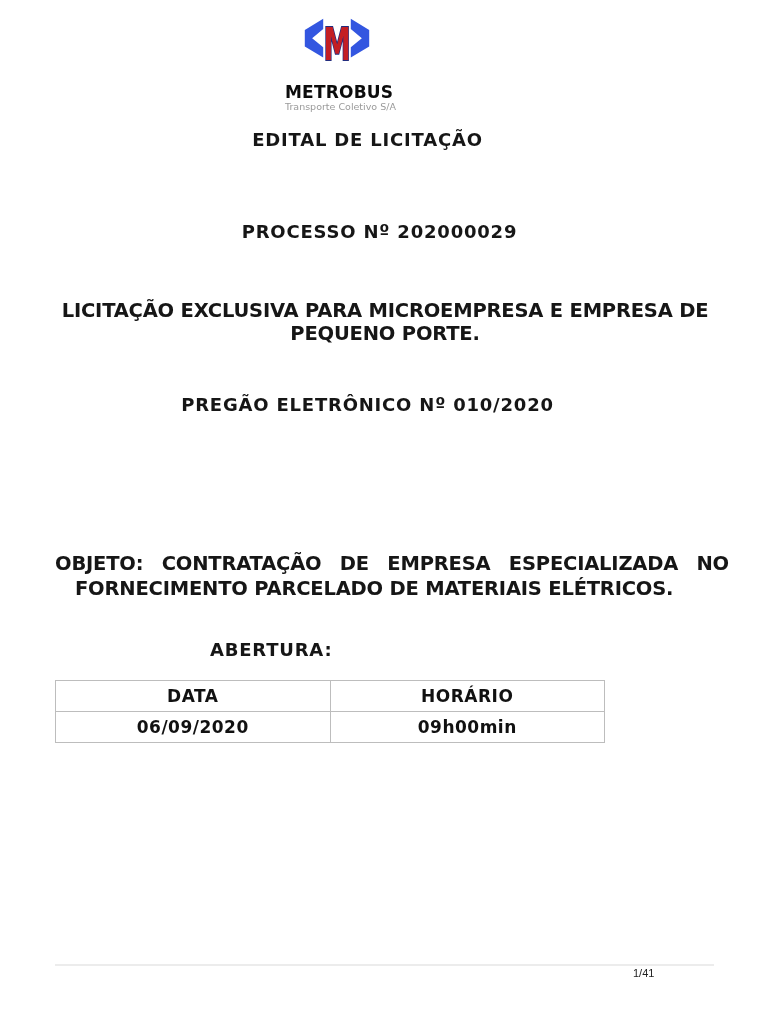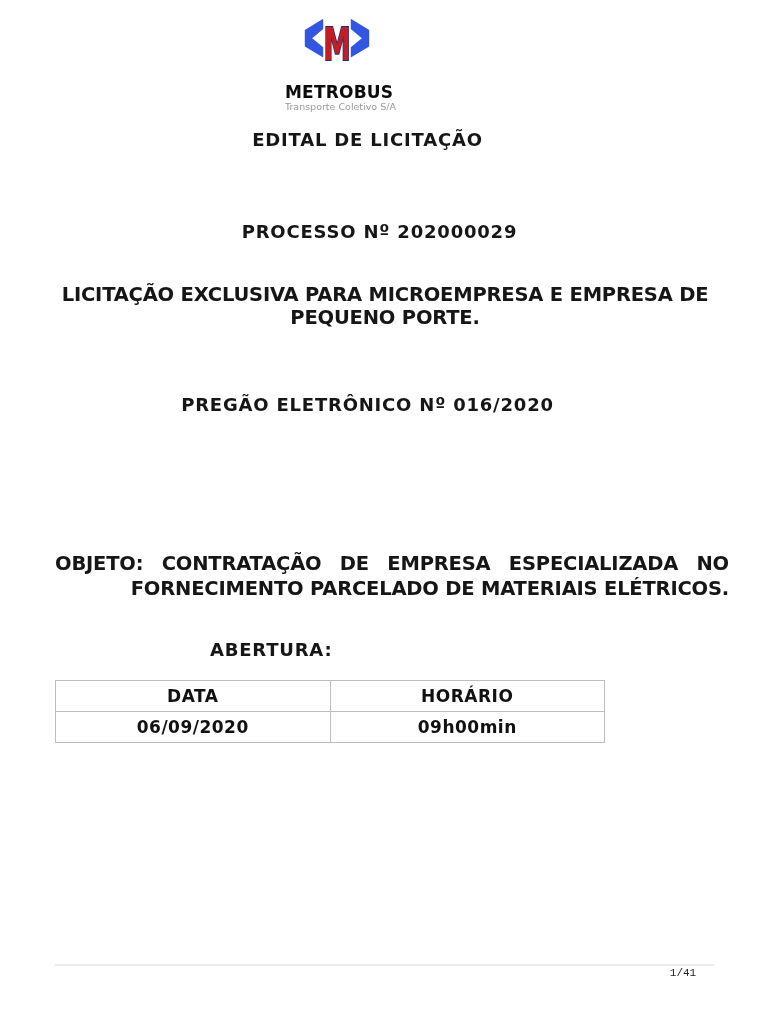--- a/index.html
+++ b/index.html
@@ -51,21 +51,21 @@
     font-weight: bold;
     white-space: nowrap;
   }
   .h-title    { top: 129px; font-size: 18px; letter-spacing: 0.8px; }
   .h-process  { top: 221px; font-size: 18px; letter-spacing: 0.8px; margin-left: 12px; }
   .h-auction  { top: 394px; font-size: 18px; letter-spacing: 0.8px; }
   .h-tipo     { top: 484px; font-size: 18px; letter-spacing: 1px; }
 
   .h-exclusivity {
     position: absolute;
-    top: 284px;
+    top: 300px;
     left: 40px;
     width: 690px;
     text-align: center;
     font-weight: bold;
     font-size: 19.5px;
     line-height: 22.5px;
     letter-spacing: -0.2px;
   }
 
   
@@ -73,21 +73,21 @@
     position: absolute;
     top: 551px;
     left: 55px;
     width: 674px;
     font-weight: bold;
     font-size: 19.5px;
     line-height: 25px;
     letter-spacing: -0.2px;
   }
   .objeto .line1 { text-align: justify; text-align-last: justify; }
-  .objeto .line2 { text-align: right; }
+  .objeto .line2 { text-align: left; margin-left: 20px; }
 
   .abertura {
     position: absolute;
     top: 639px;
     left: 210px;
     font-size: 18px;
     font-weight: bold;
     letter-spacing: 0.8px;
   }
 
@@ -119,22 +119,22 @@
     left: 55px;
     width: 659px;
     height: 2px;
     background: #ececec;
   }
   .page-num {
     position: absolute;
     top: 967px;
     left: 633px;
     width: 100px;
-    text-align: center;
-    font-family: Liberation Mono, monospace;
+    text-align: left;
+    font-family: Liberation Sans, sans-serif;
     font-size: 11px;
     color: #222222;
   }
 </style>
 </head>
 <body>
 
 <div class="page">
 
   <div class="logo">
@@ -147,21 +147,21 @@
         </g>
       </svg>
     </div>
     <div class="logo-brand">METROBUS</div>
     <div class="logo-tagline">Transporte Coletivo S/A</div>
   </div>
 
   <div class="h h-title">EDITAL DE LICITAÇÃO</div>
   <div class="h h-process">PROCESSO Nº 202000029</div>
   <div class="h-exclusivity">LICITAÇÃO EXCLUSIVA PARA MICROEMPRESA E EMPRESA DE PEQUENO PORTE.</div>
-  <div class="h h-auction">PREGÃO ELETRÔNICO Nº 016/2020</div>
+  <div class="h h-auction">PREGÃO ELETRÔNICO Nº 010/2020</div>
 
   <div class="objeto">
     <div class="line1">OBJETO: CONTRATAÇÃO DE EMPRESA ESPECIALIZADA NO</div>
     <div class="line2">FORNECIMENTO PARCELADO DE MATERIAIS ELÉTRICOS.</div>
   </div>
 
   <div class="abertura">ABERTURA:</div>
 
   <table class="sched-table">
     <tbody>

